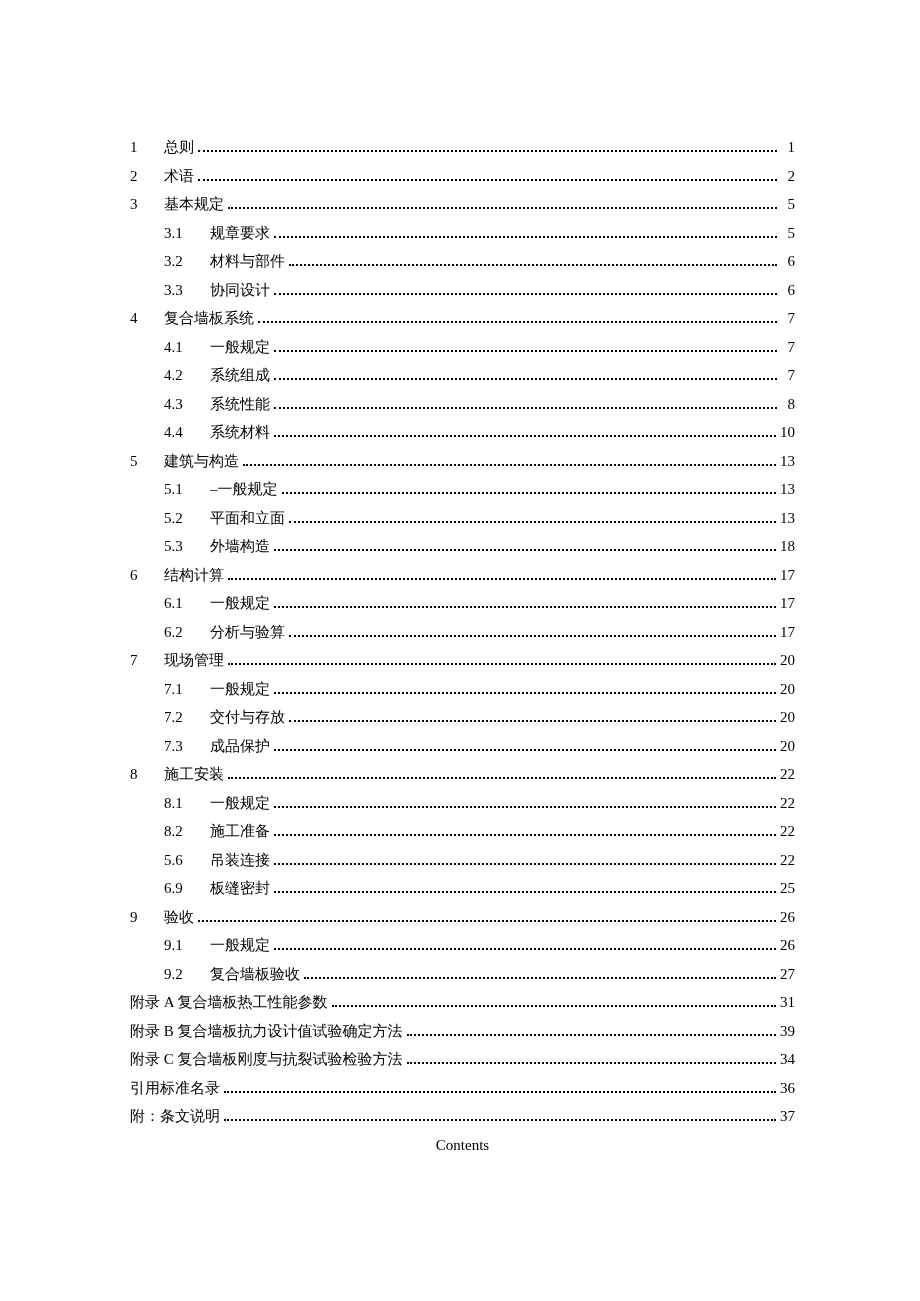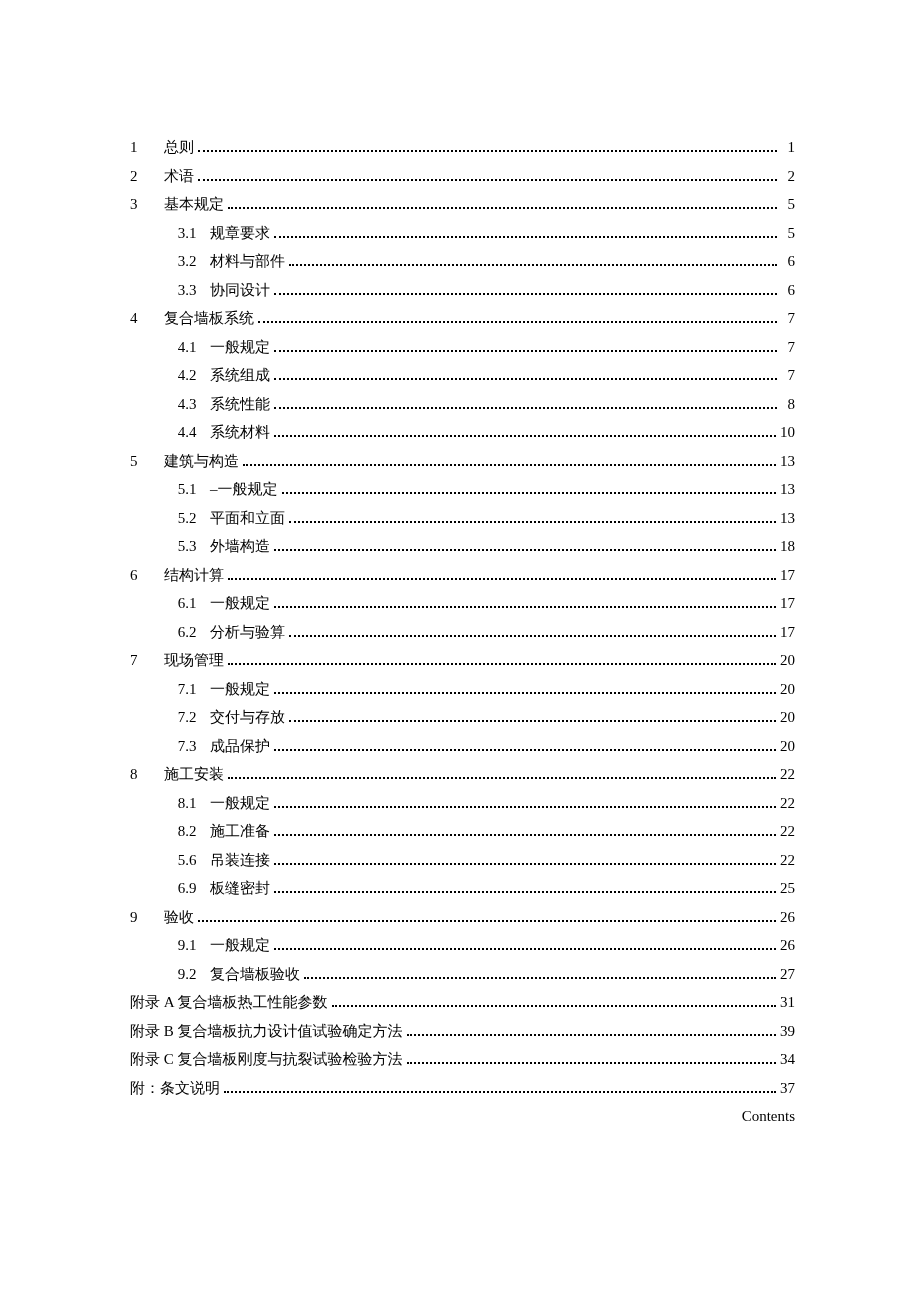--- a/index.html
+++ b/index.html
@@ -20,36 +20,36 @@
       white-space: nowrap;
     }
     .chap-col {
       width: 34px;
       flex-shrink: 0;
       text-align: left;
     }
     .sub-col {
       width: 46px;
       flex-shrink: 0;
-      text-align: center;
+      text-align: left;
     }
     .title-text { flex-shrink: 0; }
     .leader {
       flex: 1;
       border-bottom: 2px dotted #000;
       margin: 0 4px 3px 4px;
       min-width: 8px;
     }
     .page-num {
       flex-shrink: 0;
       min-width: 14px;
       text-align: right;
     }
     .contents-label {
-      text-align: right;
+      text-align: center;
       margin-top: 8px;
       font-family: Times, "Times New Roman", serif;
       font-size: 15px;
     }
   </style>
 </head>
 <body>
 
 <div id="toc">
     <div class="toc-line">
@@ -279,18 +279,25 @@
     <div class="toc-line">
       <span class="chap-col" style="width: 0px;"></span>
       <span class="sub-col" style="width: 0px;"></span>
       <span class="title-text">附录 C 复合墙板刚度与抗裂试验检验方法</span>
       <span class="leader"></span>
       <span class="page-num">34</span>
     </div>
     <div class="toc-line">
       <span class="chap-col" style="width: 0px;"></span>
       <span class="sub-col" style="width: 0px;"></span>
+      <span class="title-text">引用标准名录</span>
+      <span class="leader"></span>
+      <span class="page-num">36</span>
+    </div>
+    <div class="toc-line">
+      <span class="chap-col" style="width: 0px;"></span>
+      <span class="sub-col" style="width: 0px;"></span>
       <span class="title-text">附：条文说明</span>
       <span class="leader"></span>
       <span class="page-num">37</span>
     </div>
   </div>
 <div class="contents-label">Contents</div>
 
 </body></html>

